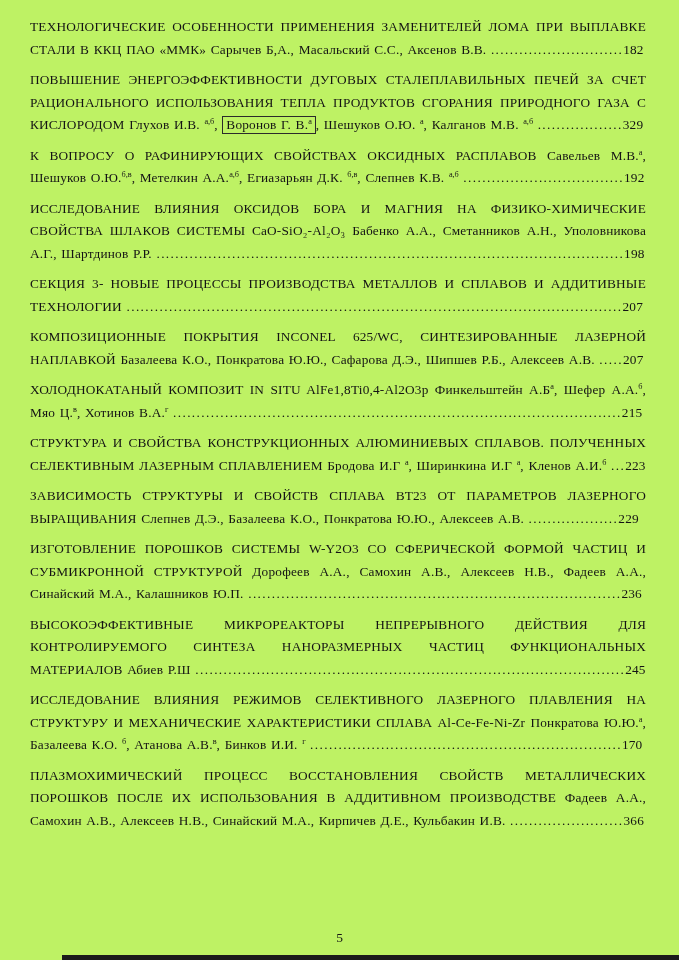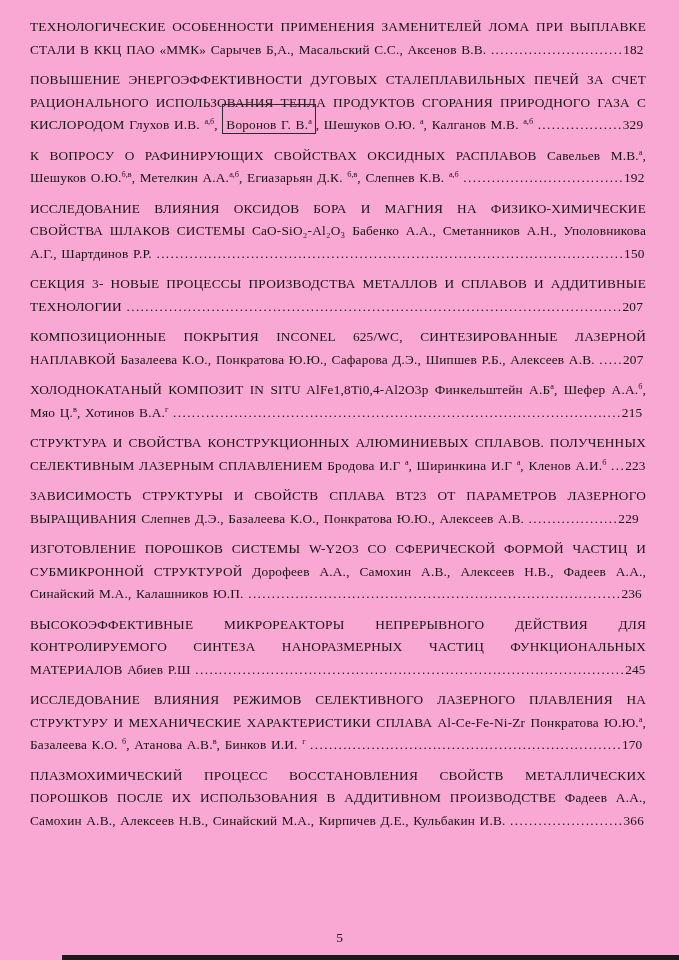--- a/index.html
+++ b/index.html
@@ -1,21 +1,21 @@
 <!DOCTYPE html>
 <html><head>
 <meta charset="utf-8">
 <style>
   * { box-sizing: border-box; }
   html, body { margin: 0; padding: 0; background: #e9e9e9; }
   .page {
     width: 679px;
     height: 960px;
     margin: 0 auto;
-    background: #f9a8d4;
+    background: #bef264;
     position: relative;
     overflow: hidden;
     font-family: "Liberation Serif", "DejaVu Serif", serif;
     color: #141414;
     padding: 16px 33px 0 30px;
   }
   .entry {
     margin: 0 0 8px 0;
     text-align: justify;
     font-size: 13.3px;
@@ -26,21 +26,21 @@
   sup {
     font-size: 0.62em;
     line-height: 0;
     vertical-align: super;
     letter-spacing: 0;
   }
   .leader { letter-spacing: 1.4px; }
   .pagenum { white-space: nowrap; }
   .boxed {
     border: 1.5px solid #2b2b2b;
-    padding: 12px 3px 1px 3px;
+    padding: 0 3px 1px 3px;
     font-family: Liberation Serif, serif;
   }
   .footer {
     position: absolute;
     bottom: 14px;
     left: 0;
     right: 0;
     text-align: center;
     font-size: 13.5px;
     color: #141414;
@@ -74,21 +74,21 @@
 
   <p class="entry">
     <span>К ВОПРОСУ О РАФИНИРУЮЩИХ СВОЙСТВАХ ОКСИДНЫХ РАСПЛАВОВ</span>
     <span>Савельев М.В.<sup>а</sup>, Шешуков О.Ю.<sup>б,в</sup>, Метелкин А.А.<sup>а,б</sup>, Егиазарьян Д.К. <sup>б,в</sup>, Слепнев К.В. <sup>а,б</sup></span>
     <span class="leader">..................................</span><span class="pagenum">192</span>
   </p>
 
   <p class="entry">
     <span>ИССЛЕДОВАНИЕ ВЛИЯНИЯ ОКСИДОВ БОРА И МАГНИЯ НА ФИЗИКО-ХИМИЧЕСКИЕ СВОЙСТВА ШЛАКОВ СИСТЕМЫ CaO-SiO₂-Al₂O₃</span>
     <span>Бабенко А.А., Сметанников А.Н., Уполовникова А.Г., Шартдинов Р.Р.</span>
-    <span class="leader">...................................................................................................</span><span class="pagenum">150</span>
+    <span class="leader">...................................................................................................</span><span class="pagenum">198</span>
   </p>
 
   <p class="entry">
     <span>СЕКЦИЯ 3- НОВЫЕ ПРОЦЕССЫ ПРОИЗВОДСТВА МЕТАЛЛОВ И СПЛАВОВ И АДДИТИВНЫЕ ТЕХНОЛОГИИ</span>
     <span class="leader">.........................................................................................................</span><span class="pagenum">207</span>
   </p>
 
   <p class="entry">
     <span>КОМПОЗИЦИОННЫЕ ПОКРЫТИЯ INCONEL 625/WC, СИНТЕЗИРОВАННЫЕ ЛАЗЕРНОЙ НАПЛАВКОЙ</span>
     <span>Базалеева К.О., Понкратова Ю.Ю., Сафарова Д.Э., Шипшев Р.Б., Алексеев А.В.</span>

